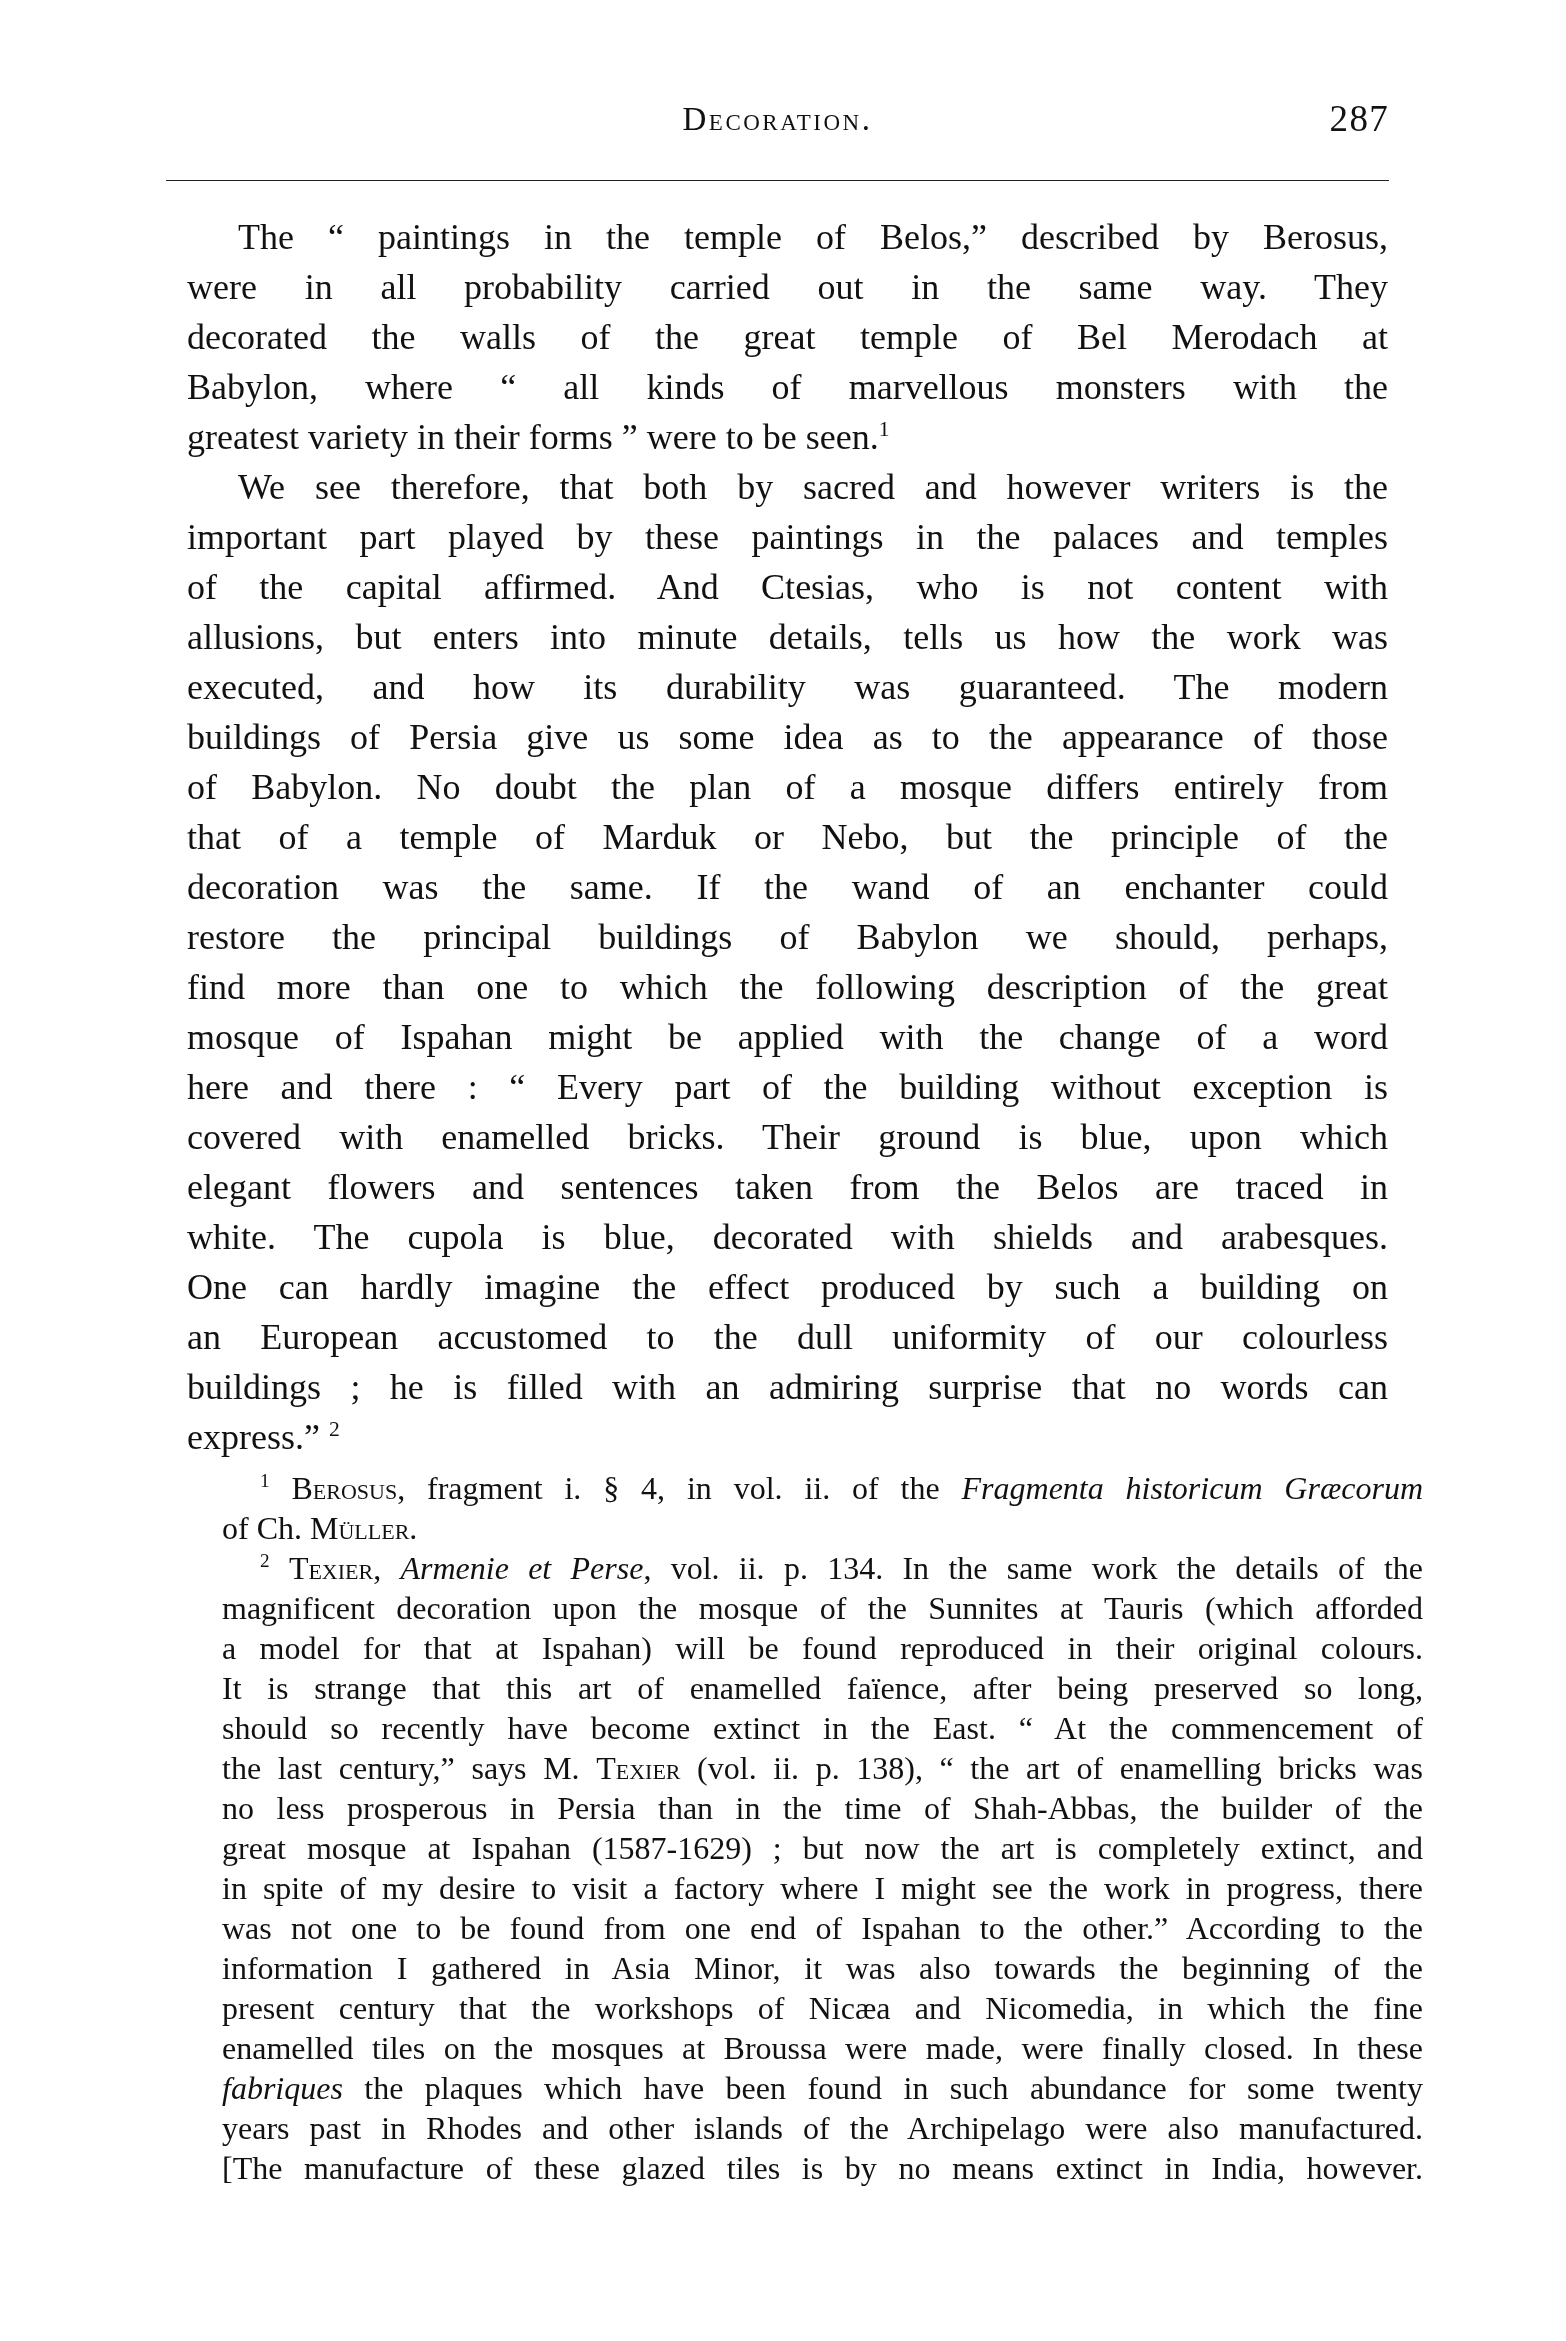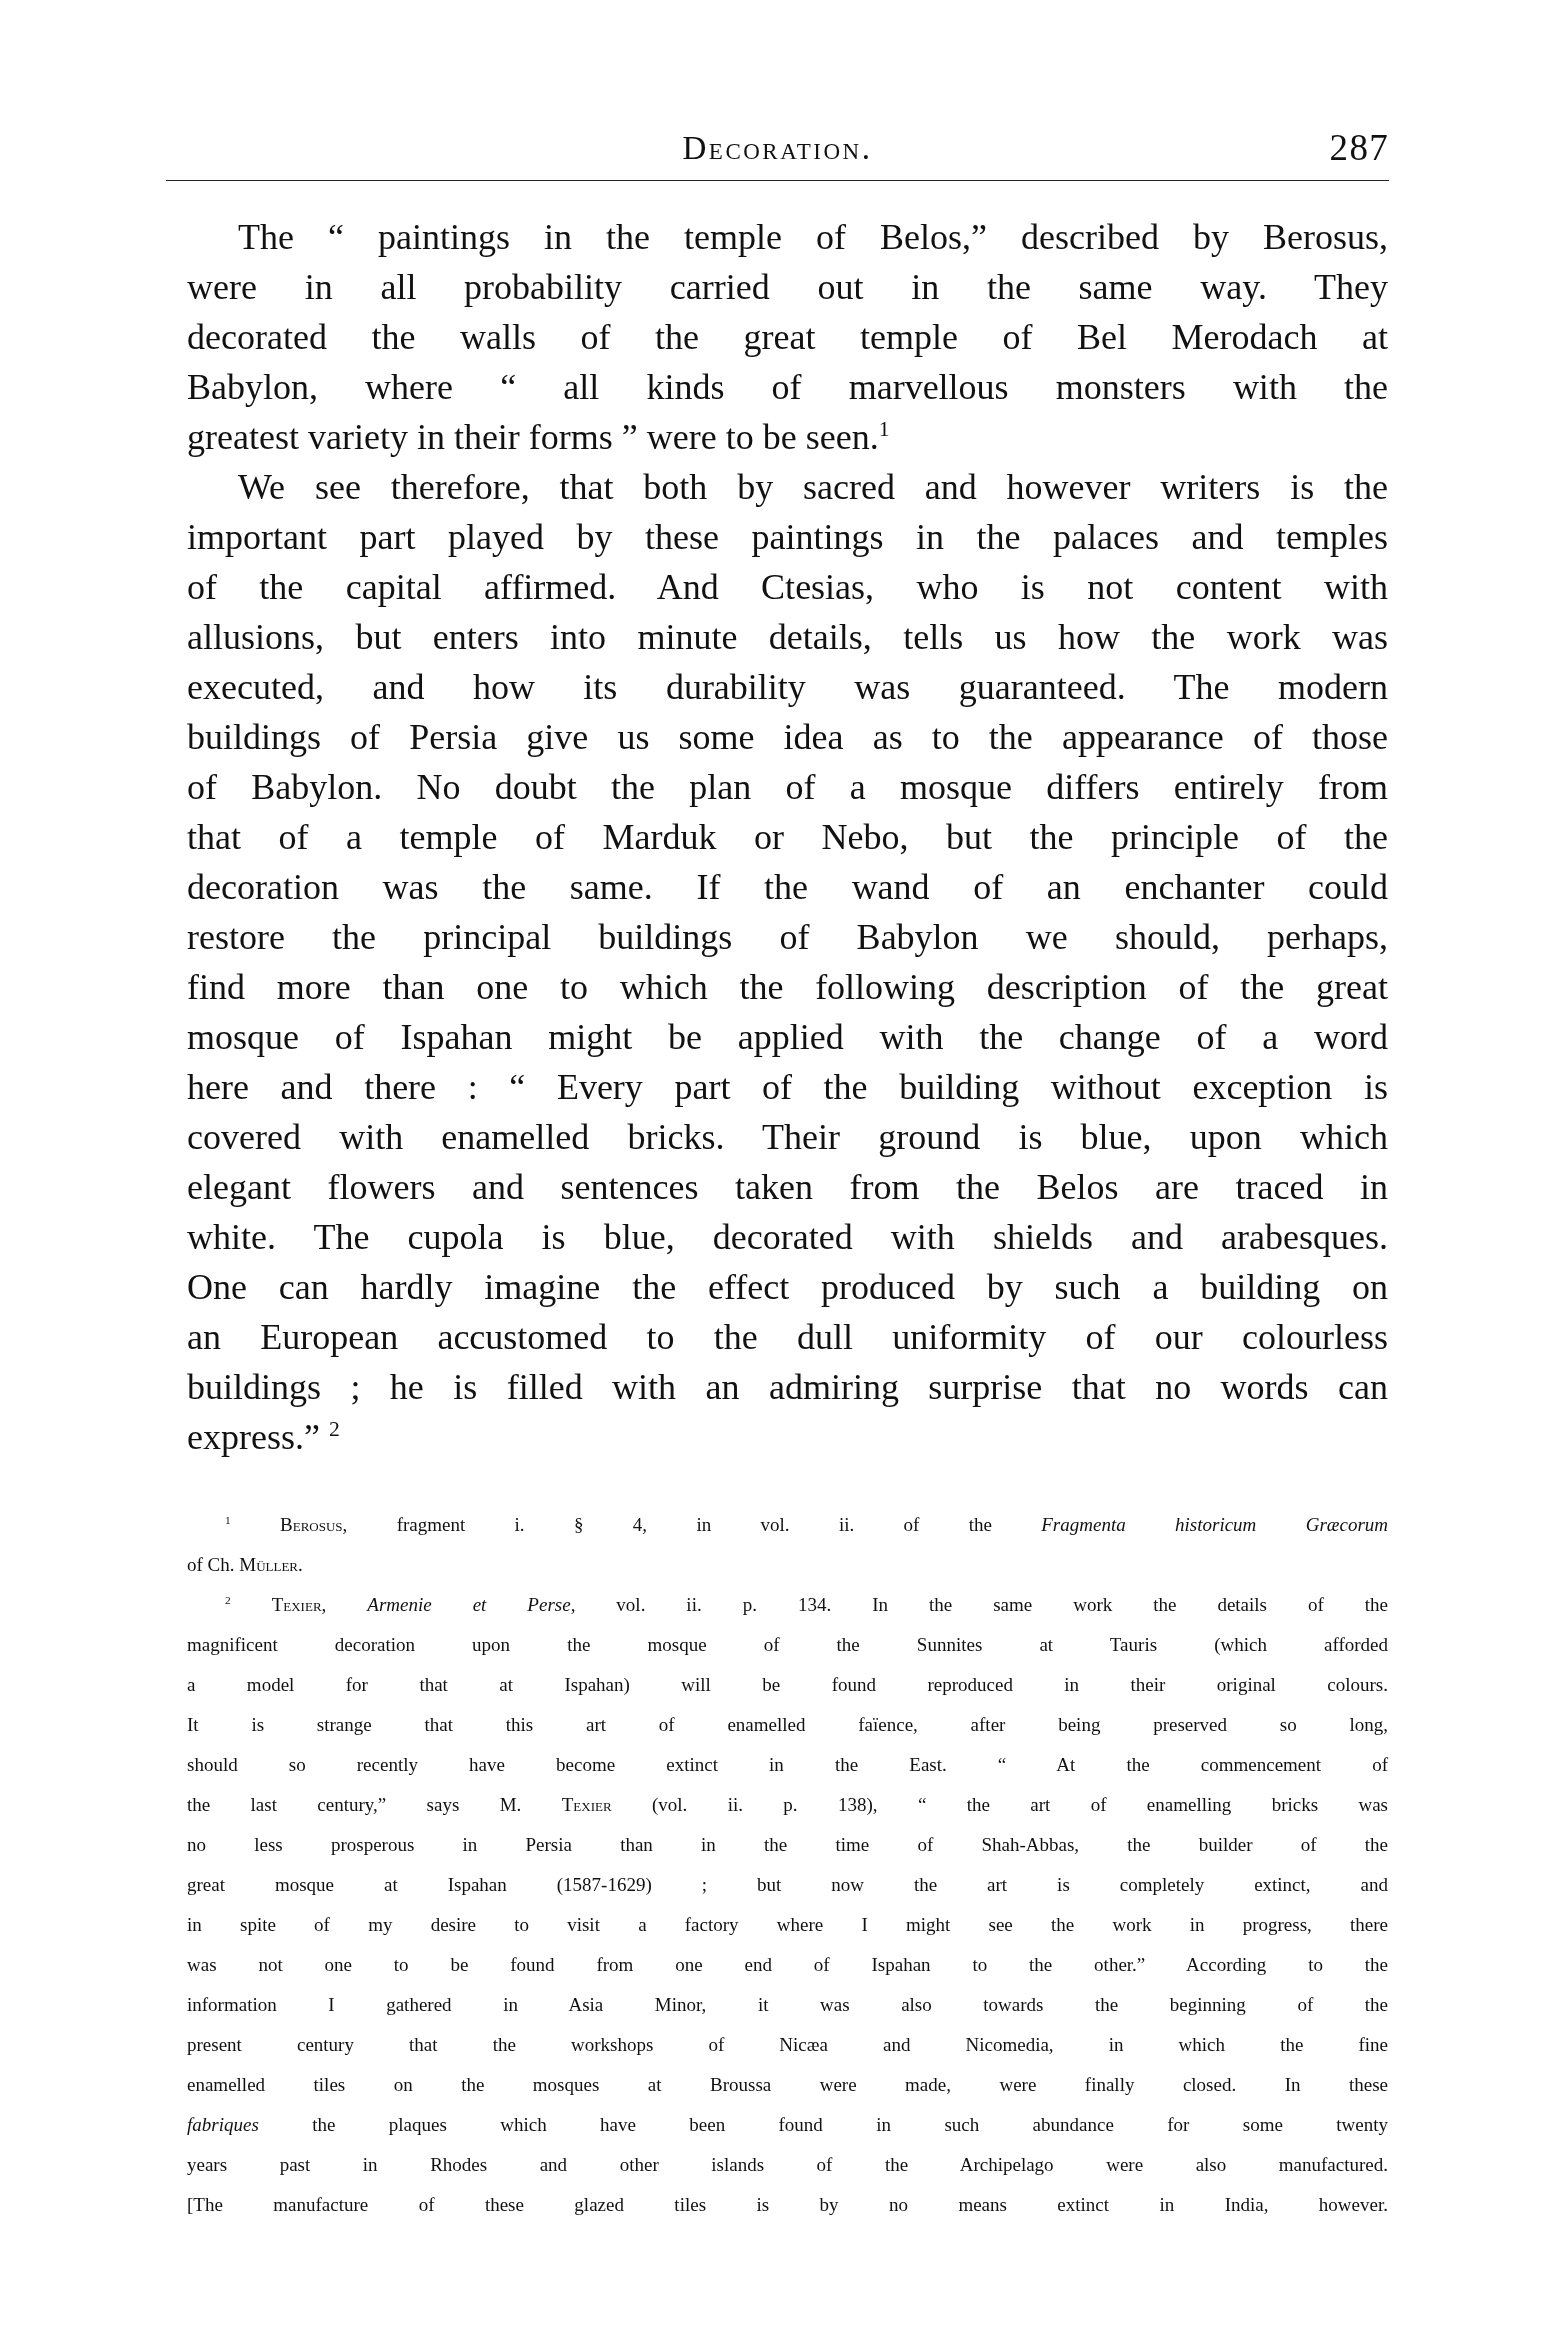--- a/index.html
+++ b/index.html
@@ -17,21 +17,21 @@
     }
     .page {
       position: absolute;
       left: 0; top: 0;
       width: 1567px;
       height: 2342px;
     }
     .running-head {
       position: absolute;
       left: 166px;
-      top: 126px;
+      top: 97px;
       width: 1223px;
       height: 44px;
     }
     .running-title {
       position: absolute;
       left: 0;
       width: 100%;
       text-align: center;
       font-size: 33px;
       font-variant: small-caps;
@@ -70,23 +70,24 @@
     }
     .line.indent {
       padding-left: 51px;
     }
     .body-text {
       top: 212px;
       font-size: 36px;
       line-height: 50px;
     }
     .footnotes {
-      top: 1505px;
-      font-size: 19px;
+      top: 1468px;
+      font-size: 32px;
       line-height: 40px;
+      margin-left: 35px;
     }
     .footnotes .line.indent {
       padding-left: 38px;
     }
     sup {
       font-size: 0.6em;
       line-height: 0;
       vertical-align: 0.6em;
     }
     .sc { font-variant: small-caps; }

